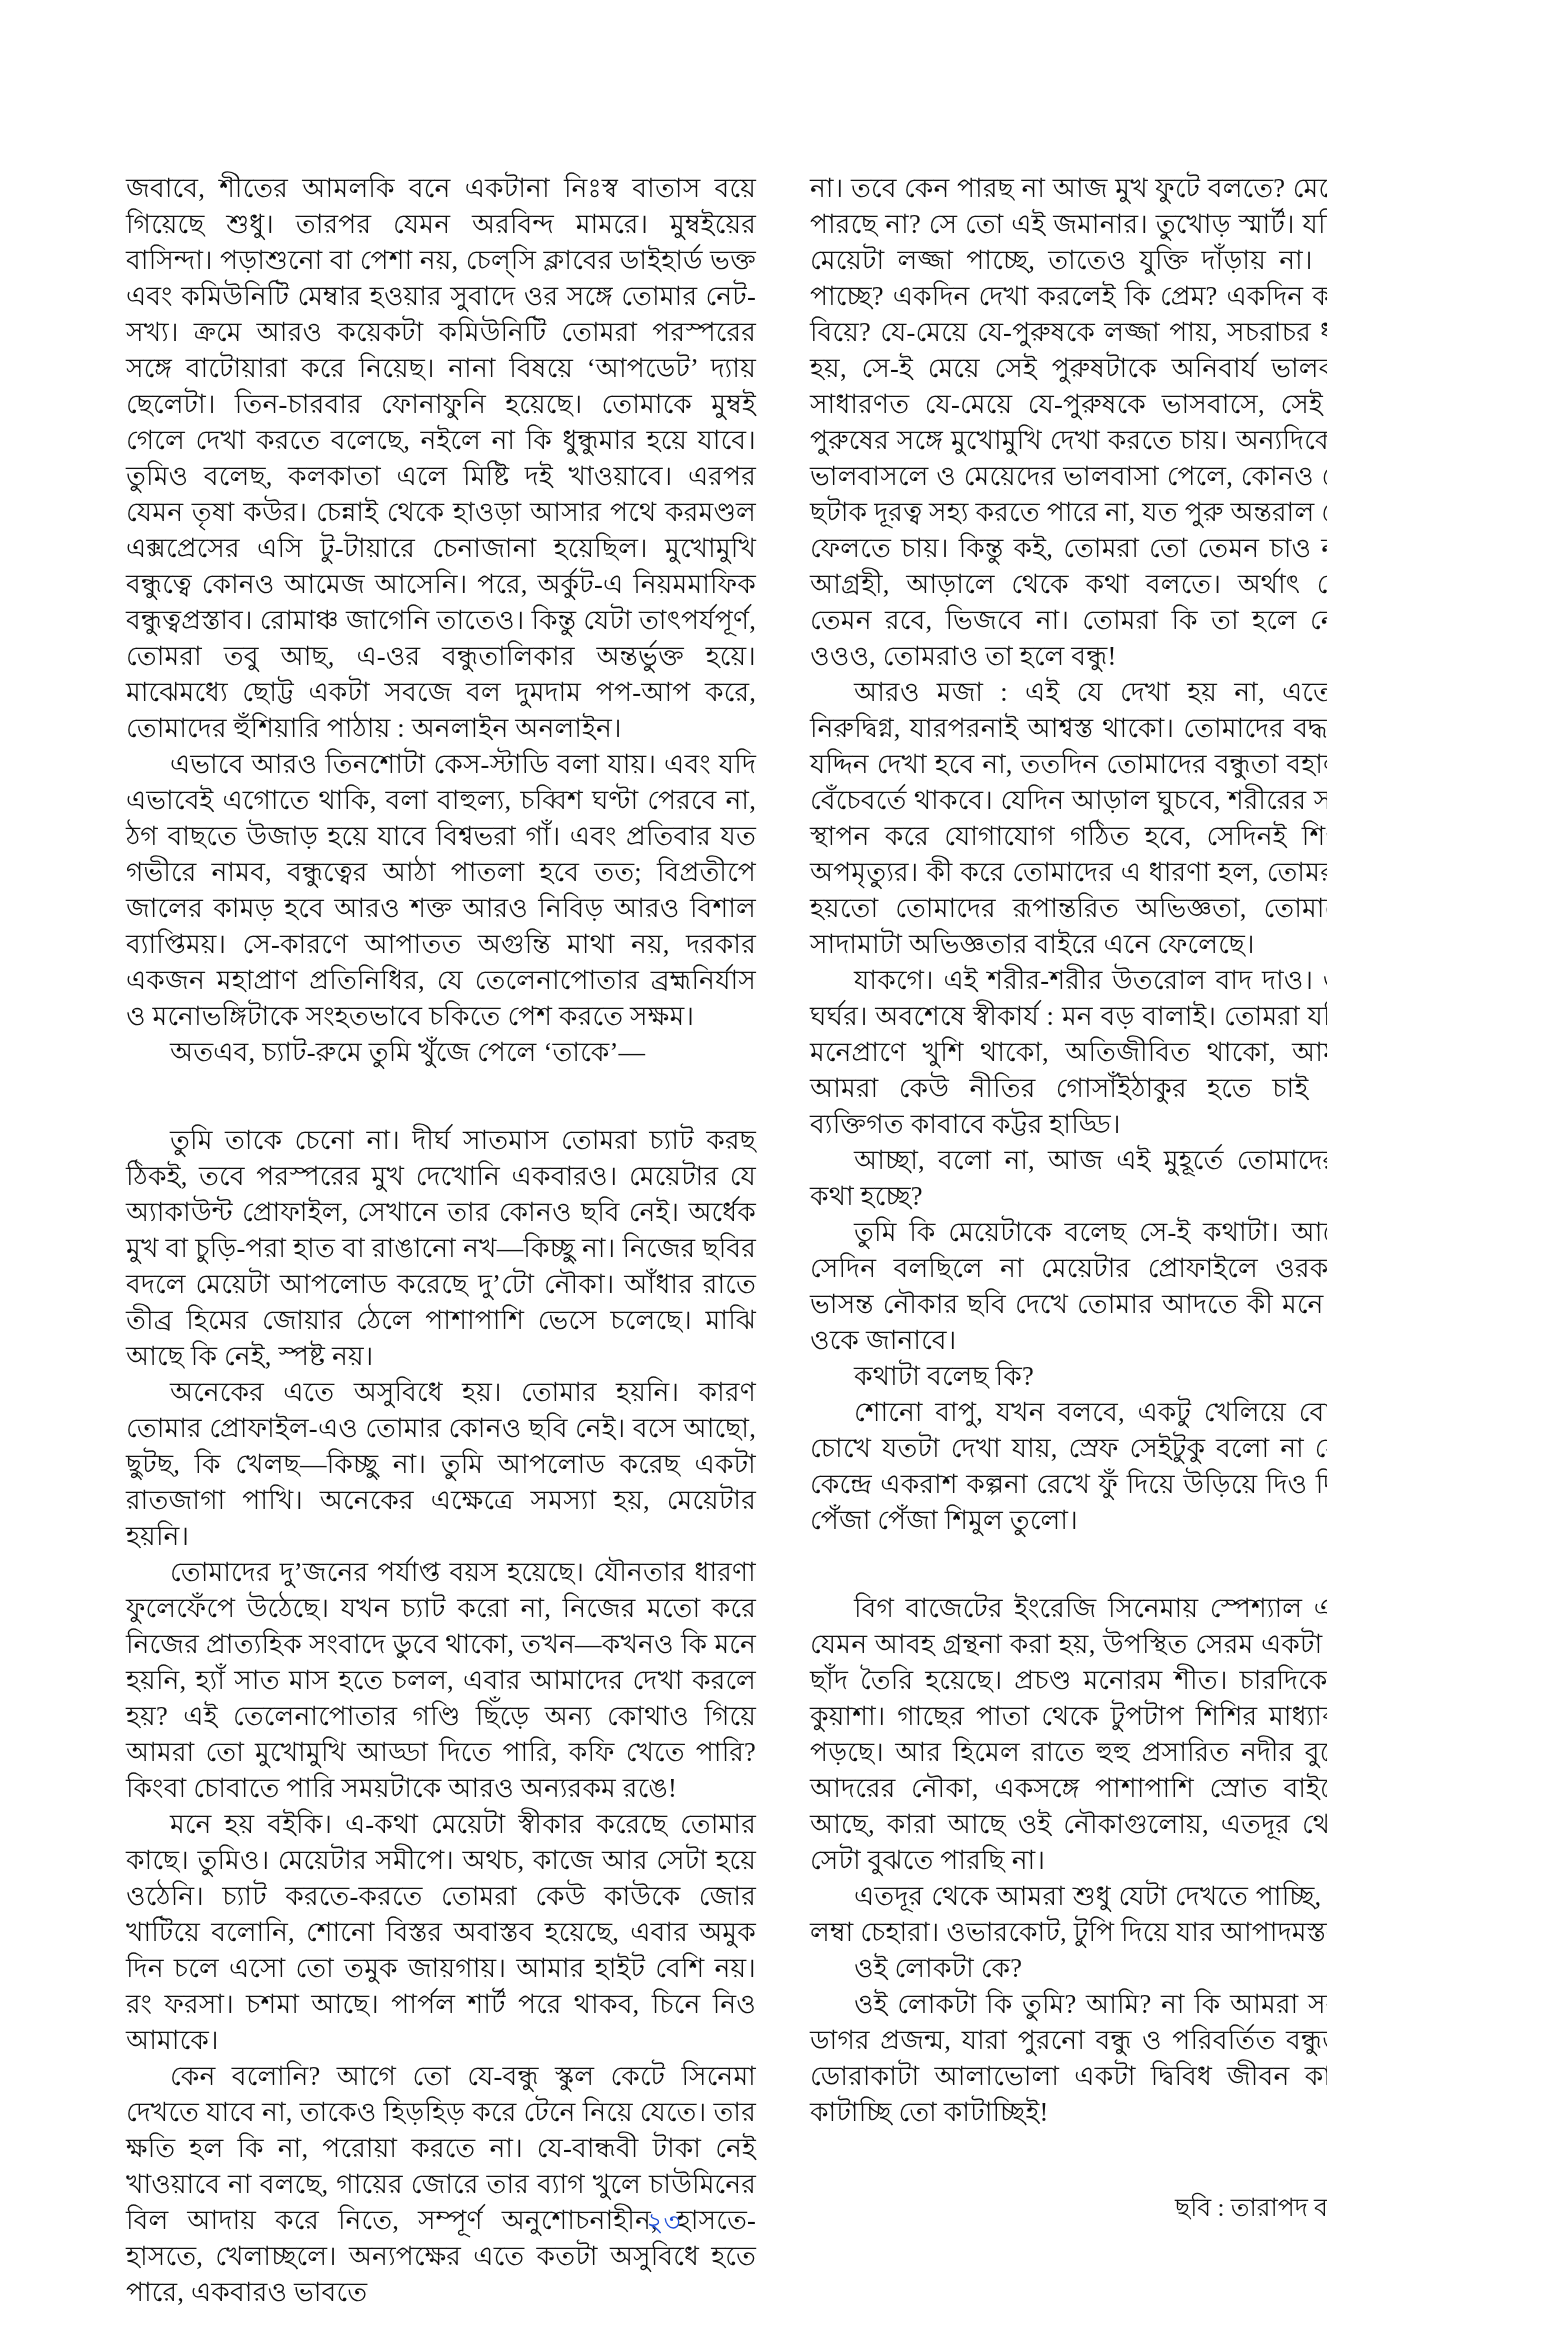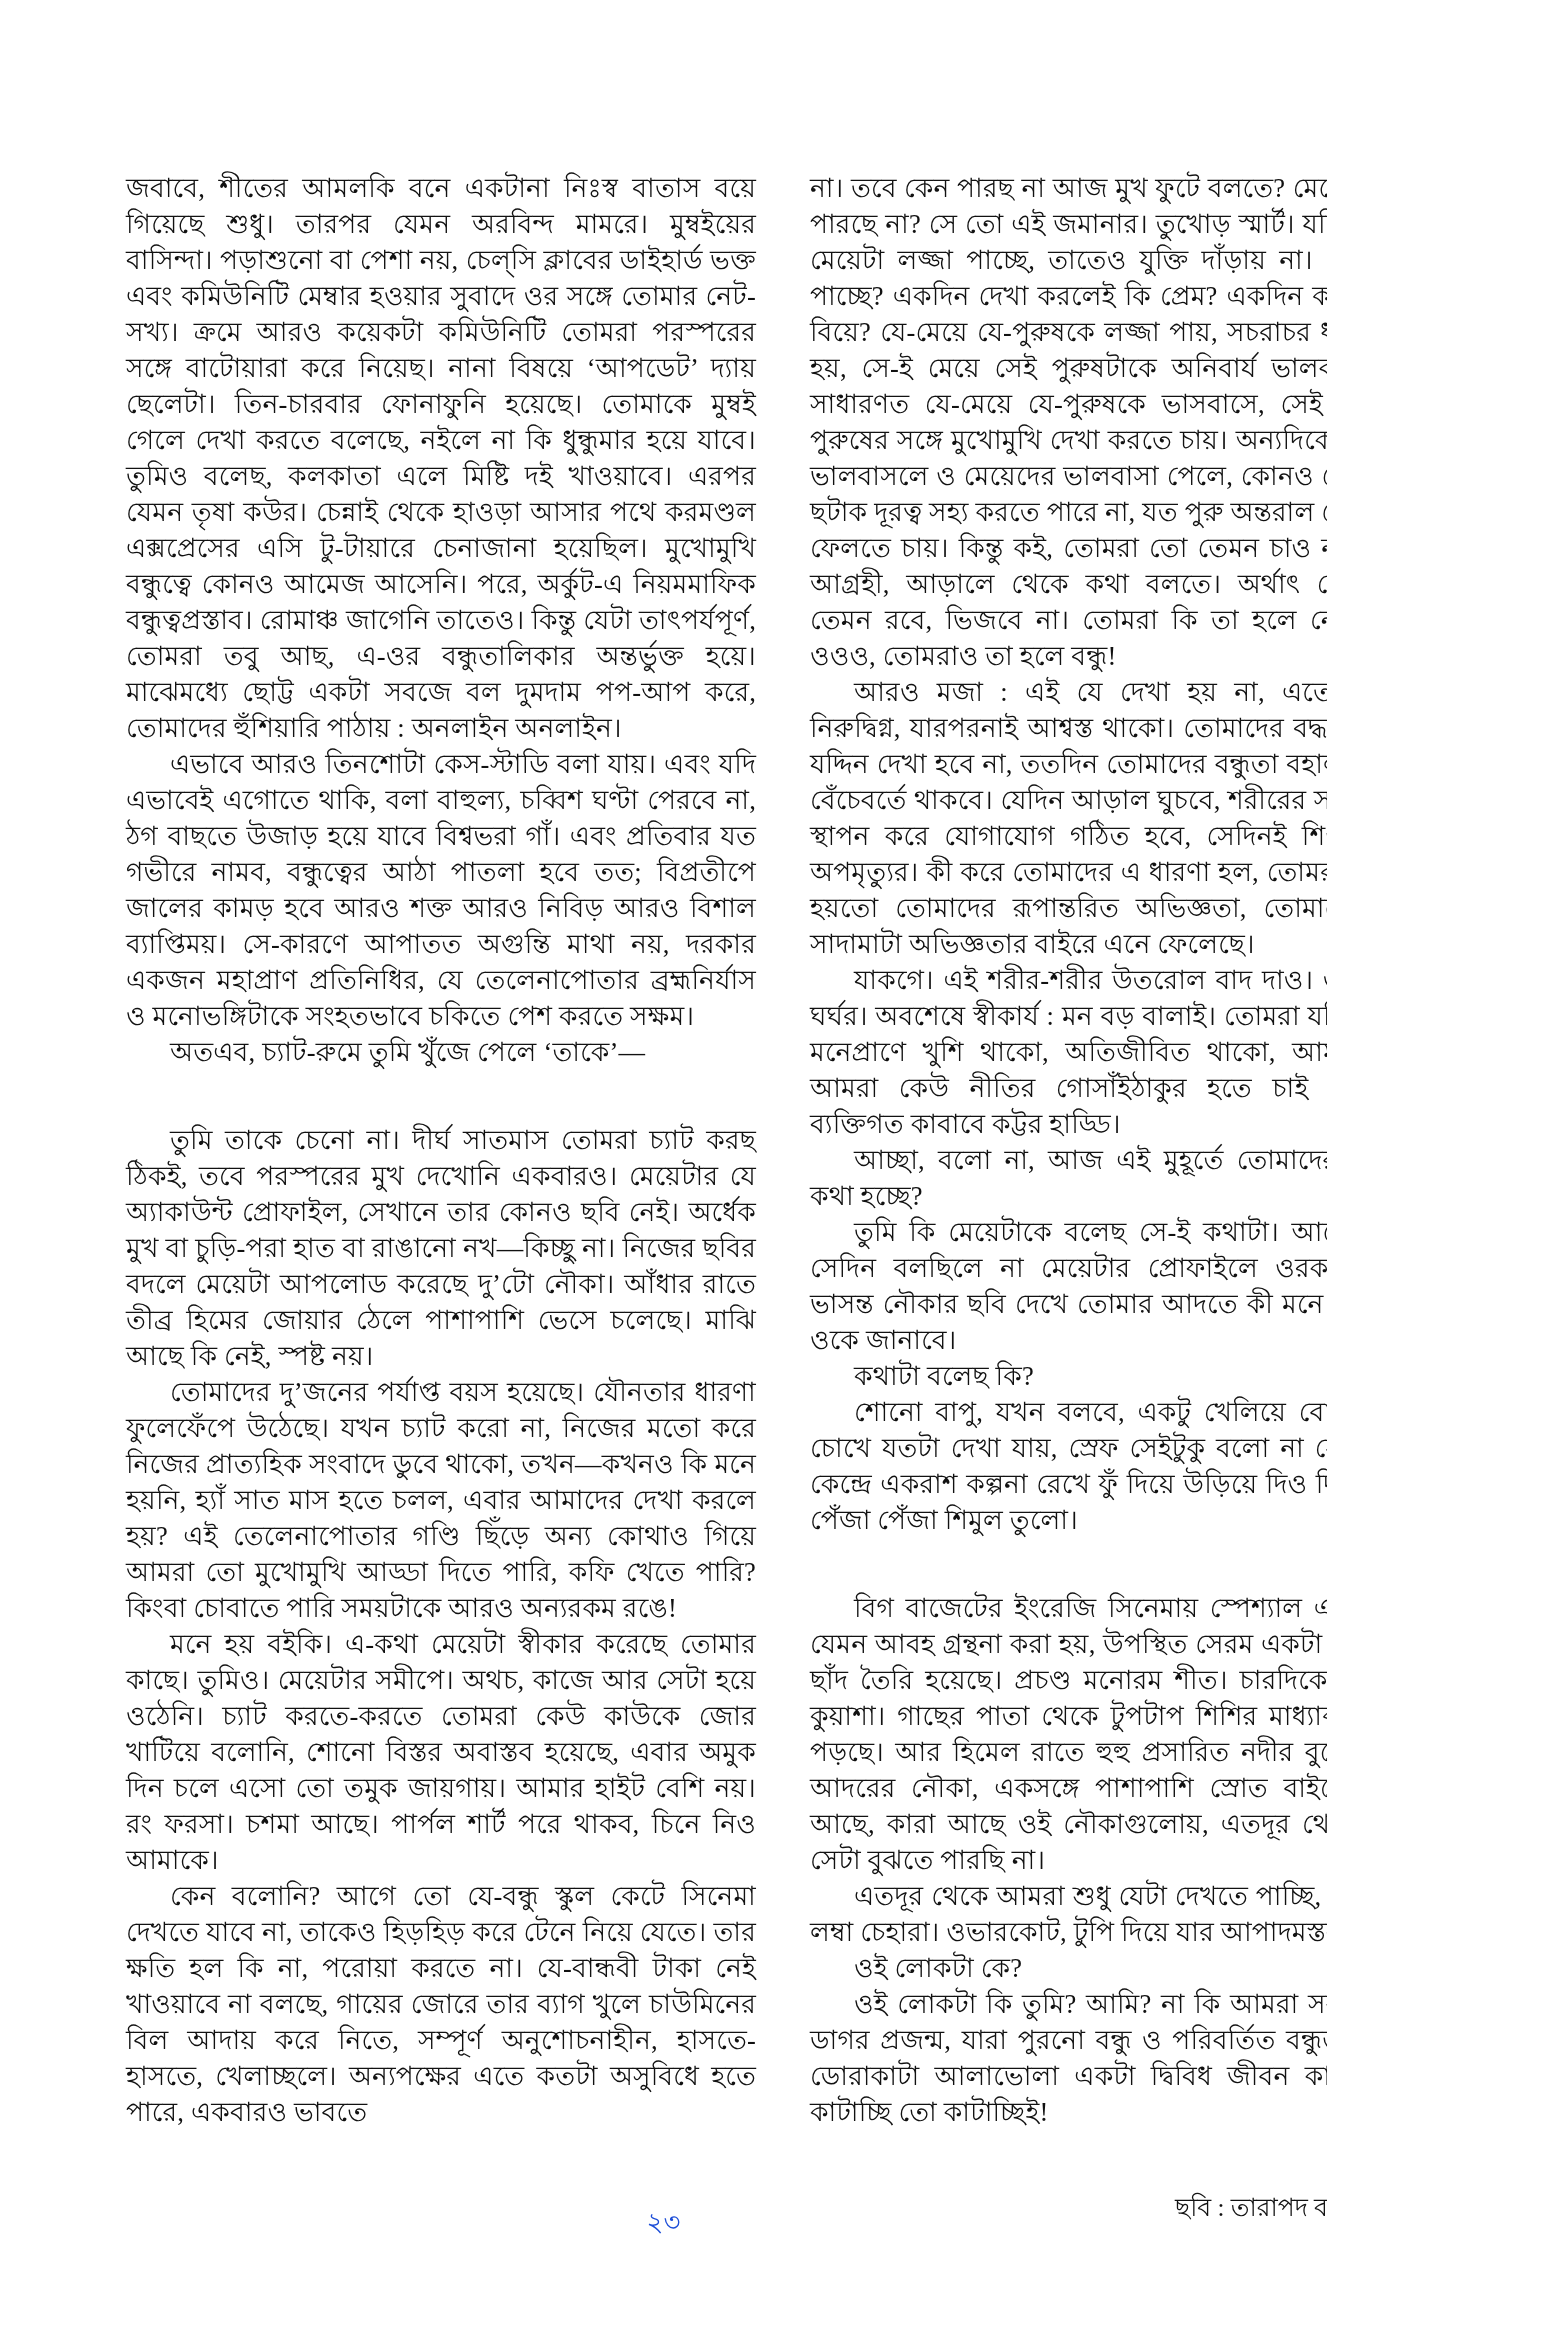--- a/index.html
+++ b/index.html
@@ -59,20 +59,21 @@
 </head>
 <body>
 
 <div class="page">
   <div class="columns">
     <div class="column" id="left-column">
         <p class="para">জবাবে, শীতের আমলকি বনে একটানা নিঃস্ব বাতাস বয়ে গিয়েছে শুধু। তারপর যেমন অরবিন্দ মামরে। মুম্বইয়ের বাসিন্দা। পড়াশুনো বা পেশা নয়, চেল্‌সি ক্লাবের ডাইহার্ড ভক্ত এবং কমিউনিটি মেম্বার হওয়ার সুবাদে ওর সঙ্গে তোমার নেট-সখ্য। ক্রমে আরও কয়েকটা কমিউনিটি তোমরা পরস্পরের সঙ্গে বাটোয়ারা করে নিয়েছ। নানা বিষয়ে ‘আপডেট’ দ্যায় ছেলেটা। তিন-চারবার ফোনাফুনি হয়েছে। তোমাকে মুম্বই গেলে দেখা করতে বলেছে, নইলে না কি ধুন্ধুমার হয়ে যাবে। তুমিও বলেছ, কলকাতা এলে মিষ্টি দই খাওয়াবে। এরপর যেমন তৃষা কউর। চেন্নাই থেকে হাওড়া আসার পথে করমণ্ডল এক্সপ্রেসের এসি টু-টায়ারে চেনাজানা হয়েছিল। মুখোমুখি বন্ধুত্বে কোনও আমেজ আসেনি। পরে, অর্কুট-এ নিয়মমাফিক বন্ধুত্বপ্রস্তাব। রোমাঞ্চ জাগেনি তাতেও। কিন্তু যেটা তাৎপর্যপূর্ণ, তোমরা তবু আছ, এ-ওর বন্ধুতালিকার অন্তর্ভুক্ত হয়ে। মাঝেমধ্যে ছোট্ট একটা সবজে বল দুমদাম পপ-আপ করে, তোমাদের হুঁশিয়ারি পাঠায় : অনলাইন অনলাইন।</p>
         <p class="para indent">এভাবে আরও তিনশোটা কেস-স্টাডি বলা যায়। এবং যদি এভাবেই এগোতে থাকি, বলা বাহুল্য, চব্বিশ ঘণ্টা পেরবে না, ঠগ বাছতে উজাড় হয়ে যাবে বিশ্বভরা গাঁ। এবং প্রতিবার যত গভীরে নামব, বন্ধুত্বের আঠা পাতলা হবে তত; বিপ্রতীপে জালের কামড় হবে আরও শক্ত আরও নিবিড় আরও বিশাল ব্যাপ্তিময়। সে-কারণে আপাতত অগুন্তি মাথা নয়, দরকার একজন মহাপ্রাণ প্রতিনিধির, যে তেলেনাপোতার ব্রহ্মনির্যাস ও মনোভঙ্গিটাকে সংহতভাবে চকিতে পেশ করতে সক্ষম।</p>
         <p class="para indent">অতএব, চ্যাট-রুমে তুমি খুঁজে পেলে ‘তাকে’—</p>
         <p class="para indent gap-before">তুমি তাকে চেনো না। দীর্ঘ সাতমাস তোমরা চ্যাট করছ ঠিকই, তবে পরস্পরের মুখ দেখোনি একবারও। মেয়েটার যে অ্যাকাউন্ট প্রোফাইল, সেখানে তার কোনও ছবি নেই। অর্ধেক মুখ বা চুড়ি-পরা হাত বা রাঙানো নখ—কিচ্ছু না। নিজের ছবির বদলে মেয়েটা আপলোড করেছে দু’টো নৌকা। আঁধার রাতে তীব্র হিমের জোয়ার ঠেলে পাশাপাশি ভেসে চলেছে। মাঝি আছে কি নেই, স্পষ্ট নয়।</p>
+        <p class="para indent">অনেকের এতে অসুবিধে হয়। তোমার হয়নি। কারণ তোমার প্রোফাইল-এও তোমার কোনও ছবি নেই। বসে আছো, ছুটছ, কি খেলছ—কিচ্ছু না। তুমি আপলোড করেছ একটা রাতজাগা পাখি। অনেকের এক্ষেত্রে সমস্যা হয়, মেয়েটার হয়নি।</p>
         <p class="para indent">তোমাদের দু’জনের পর্যাপ্ত বয়স হয়েছে। যৌনতার ধারণা ফুলেফেঁপে উঠেছে। যখন চ্যাট করো না, নিজের মতো করে নিজের প্রাত্যহিক সংবাদে ডুবে থাকো, তখন—কখনও কি মনে হয়নি, হ্যাঁ সাত মাস হতে চলল, এবার আমাদের দেখা করলে হয়? এই তেলেনাপোতার গণ্ডি ছিঁড়ে অন্য কোথাও গিয়ে আমরা তো মুখোমুখি আড্ডা দিতে পারি, কফি খেতে পারি? কিংবা চোবাতে পারি সময়টাকে আরও অন্যরকম রঙে!</p>
         <p class="para indent">মনে হয় বইকি। এ-কথা মেয়েটা স্বীকার করেছে তোমার কাছে। তুমিও। মেয়েটার সমীপে। অথচ, কাজে আর সেটা হয়ে ওঠেনি। চ্যাট করতে-করতে তোমরা কেউ কাউকে জোর খাটিয়ে বলোনি, শোনো বিস্তর অবাস্তব হয়েছে, এবার অমুক দিন চলে এসো তো তমুক জায়গায়। আমার হাইট বেশি নয়। রং ফরসা। চশমা আছে। পার্পল শার্ট পরে থাকব, চিনে নিও আমাকে।</p>
         <p class="para indent">কেন বলোনি? আগে তো যে-বন্ধু স্কুল কেটে সিনেমা দেখতে যাবে না, তাকেও হিড়হিড় করে টেনে নিয়ে যেতে। তার ক্ষতি হল কি না, পরোয়া করতে না। যে-বান্ধবী টাকা নেই খাওয়াবে না বলছে, গায়ের জোরে তার ব্যাগ খুলে চাউমিনের বিল আদায় করে নিতে, সম্পূর্ণ অনুশোচনাহীন, হাসতে-হাসতে, খেলাচ্ছলে। অন্যপক্ষের এতে কতটা অসুবিধে হতে পারে, একবারও ভাবতে</p>
       </div>
     <div class="column" id="right-column">
 
     <p class="para">না। তবে কেন পারছ না আজ মুখ ফুটে বলতে? মেয়েটাও কেন পারছে না? সে তো এই জমানার। তুখোড় স্মার্ট। যদি ধরে নিই, মেয়েটা লজ্জা পাচ্ছে, তাতেও যুক্তি দাঁড়ায় না। কেন লজ্জা পাচ্ছে? একদিন দেখা করলেই কি প্রেম? একদিন কফি খেলেই বিয়ে? যে-মেয়ে যে-পুরুষকে লজ্জা পায়, সচরাচর ধরে নেওয়া হয়, সে-ই মেয়ে সেই পুরুষটাকে অনিবার্য ভালবাসে। আর সাধারণত যে-মেয়ে যে-পুরুষকে ভাসবাসে, সেই মেয়ে ওই পুরুষের সঙ্গে মুখোমুখি দেখা করতে চায়। অন্যদিকে, মেয়েদের ভালবাসলে ও মেয়েদের ভালবাসা পেলে, কোনও ছেলেই এক ছটাক দূরত্ব সহ্য করতে পারে না, যত পুরু অন্তরাল হোক, ছিঁড়ে ফেলতে চায়। কিন্তু কই, তোমরা তো তেমন চাও না! তোমরা আগ্রহী, আড়ালে থেকে কথা বলতে। অর্থাৎ যেমন বেণি তেমন রবে, ভিজবে না। তোমরা কি তা হলে নেহাত বন্ধু? ওওও, তোমরাও তা হলে বন্ধু!</p>
         <p class="para indent">আরও মজা : এই যে দেখা হয় না, এতেই তোমরা নিরুদ্বিগ্ন, যারপরনাই আশ্বস্ত থাকো। তোমাদের বদ্ধমূল ধারণা, যদ্দিন দেখা হবে না, ততদিন তোমাদের বন্ধুতা বহাল তবিয়তে বেঁচেবর্তে থাকবে। যেদিন আড়াল ঘুচবে, শরীরের সম্মুখে শরীর স্থাপন করে যোগাযোগ গঠিত হবে, সেদিনই শিঙা বাজবে অপমৃত্যুর। কী করে তোমাদের এ ধারণা হল, তোমরাই জানো। হয়তো তোমাদের রূপান্তরিত অভিজ্ঞতা, তোমাদের শাশ্বত সাদামাটা অভিজ্ঞতার বাইরে এনে ফেলেছে।</p>
         <p class="para indent">যাকগে। এই শরীর-শরীর উতরোল বাদ দাও। ওতে প্রচণ্ড ঘর্ঘর। অবশেষে স্বীকার্য : মন বড় বালাই। তোমরা যদি এভাবেই মনেপ্রাণে খুশি থাকো, অতিজীবিত থাকো, আমাদের কী? আমরা কেউ নীতির গোসাঁইঠাকুর হতে চাই না, কিংবা ব্যক্তিগত কাবাবে কট্টর হাড্ডি।</p>
         <p class="para indent">আচ্ছা, বলো না, আজ এই মুহূর্তে তোমাদের কী নিয়ে কথা হচ্ছে?</p>

